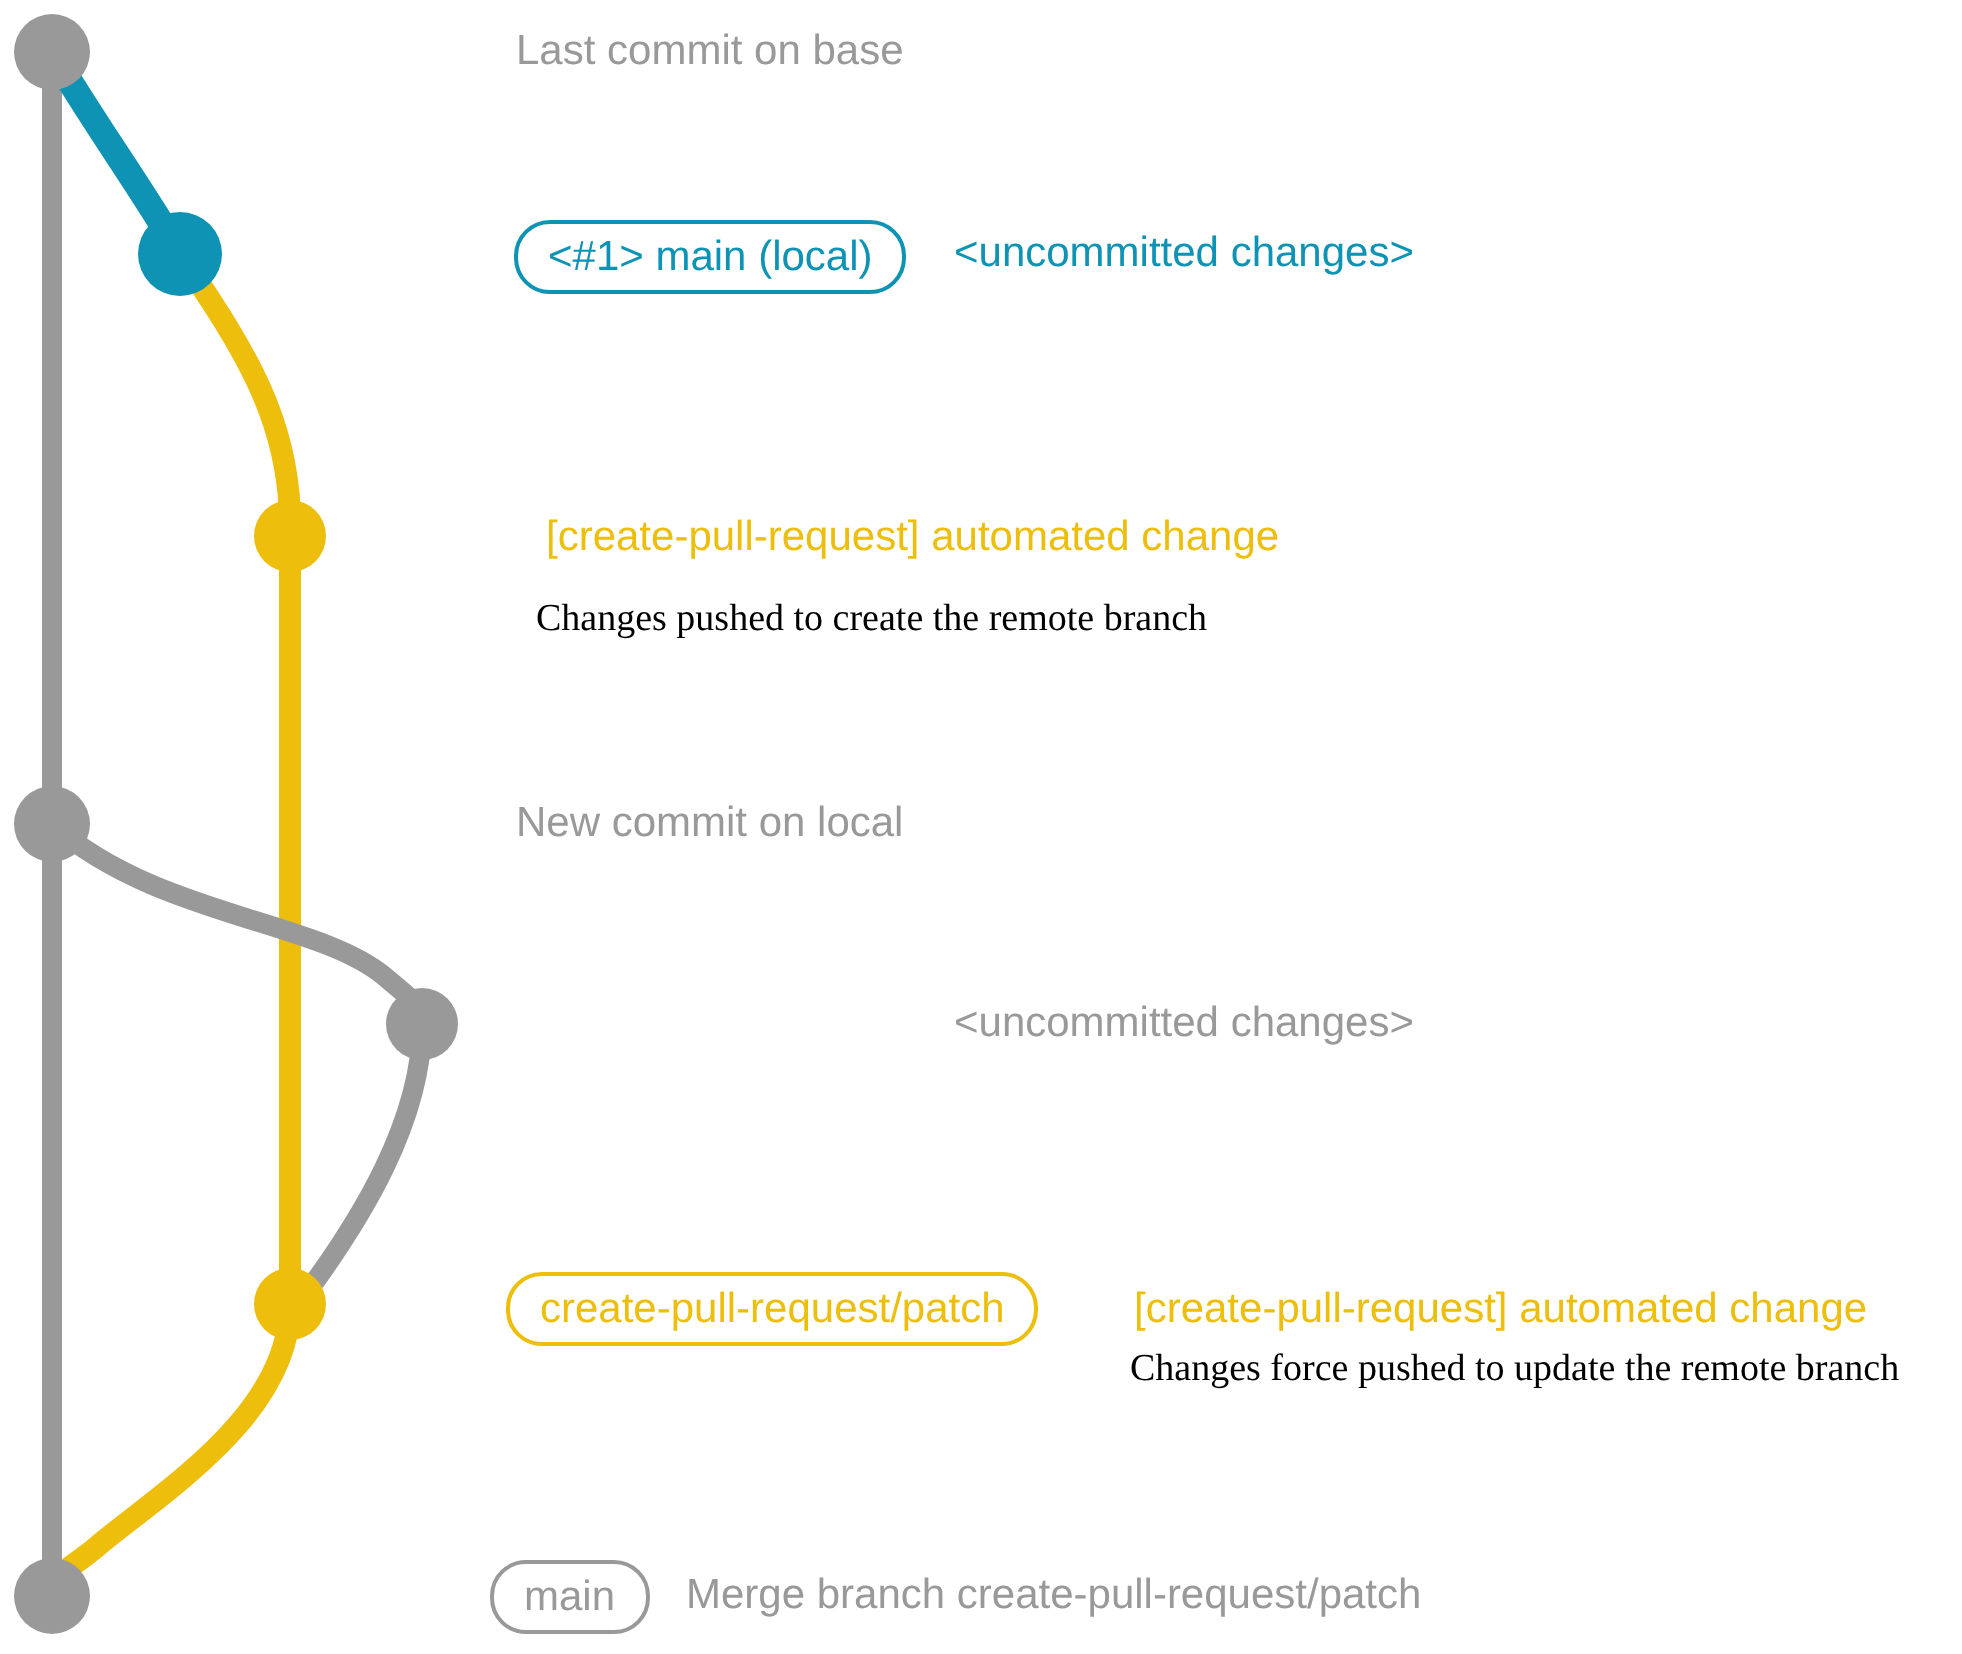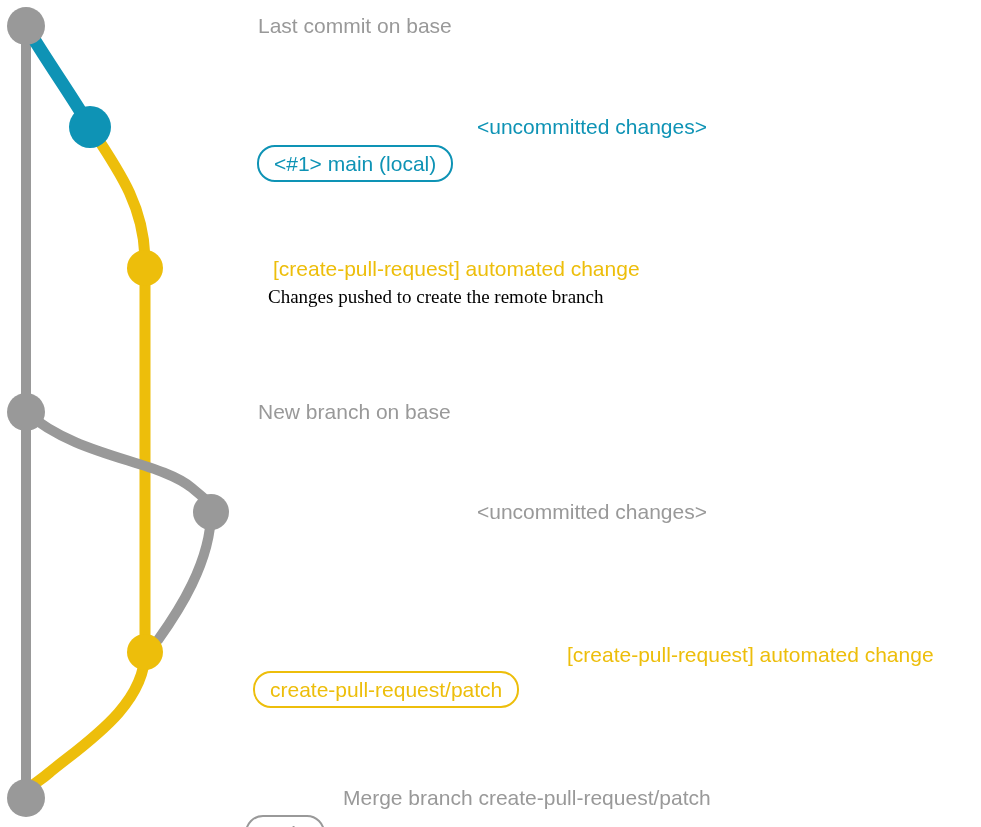--- a/index.html
+++ b/index.html
@@ -37,21 +37,20 @@
   .pill{
     position:absolute;
     display:inline-flex;align-items:center;justify-content:center;
     height:37px;
     padding:0 15px;
     border:2px solid;
     border-radius:18px;
     font-size:21px;
     white-space:nowrap;
     background:var(--c-background);
-    margin-top:35px;
   }
   .pill-local{color:var(--c-local);border-color:var(--c-local);}
   .pill-base{color:var(--c-base);border-color:var(--c-base);}
   .pill-remote{color:var(--c-remote);border-color:var(--c-remote);text-align:right;}
 </style>
 </head>
 <body>
 
 <div class="canvas">
 
@@ -72,29 +71,30 @@
   </svg>
 
   <div class="msg base-text" style="left:258px;top:13px">Last commit on base</div>
 
   <div class="pill pill-local" style="left:257px;top:110px">
     <span>&lt;#1&gt; main (local)</span>
   </div>
   <div class="msg local-text" style="left:477px;top:114px">&lt;uncommitted changes&gt;</div>
 
   <div class="msg remote-text" style="left:257px;top:256px">[create-pull-request] automated change</div>
-  <div class="note" style="left:268px;top:286px">Changes pushed to create the remote branch</div>
+  <div class="note" style="left:268px;top:299px">Changes pushed to create the remote branch</div>
 
-  <div class="msg base-text" style="left:258px;top:399px">New branch on base</div>
+  <div class="msg base-text" style="left:258px;top:399px">New commit on local</div>
 
   <div class="msg base-text" style="left:477px;top:499px">&lt;uncommitted changes&gt;</div>
 
   <div class="pill pill-remote" style="left:253px;top:636px">
     <span>create-pull-request/patch</span>
   </div>
   <div class="msg remote-text" style="left:551px;top:642px">[create-pull-request] automated change</div>
+  <div class="note" style="left:565px;top:674px">Changes force pushed to update the remote branch</div>
 
   <div class="pill pill-base" style="left:245px;top:780px">
     <span>main</span>
   </div>
   <div class="msg base-text" style="left:343px;top:785px">Merge branch create-pull-request/patch</div>
 
 </div>
 
 </body></html>

